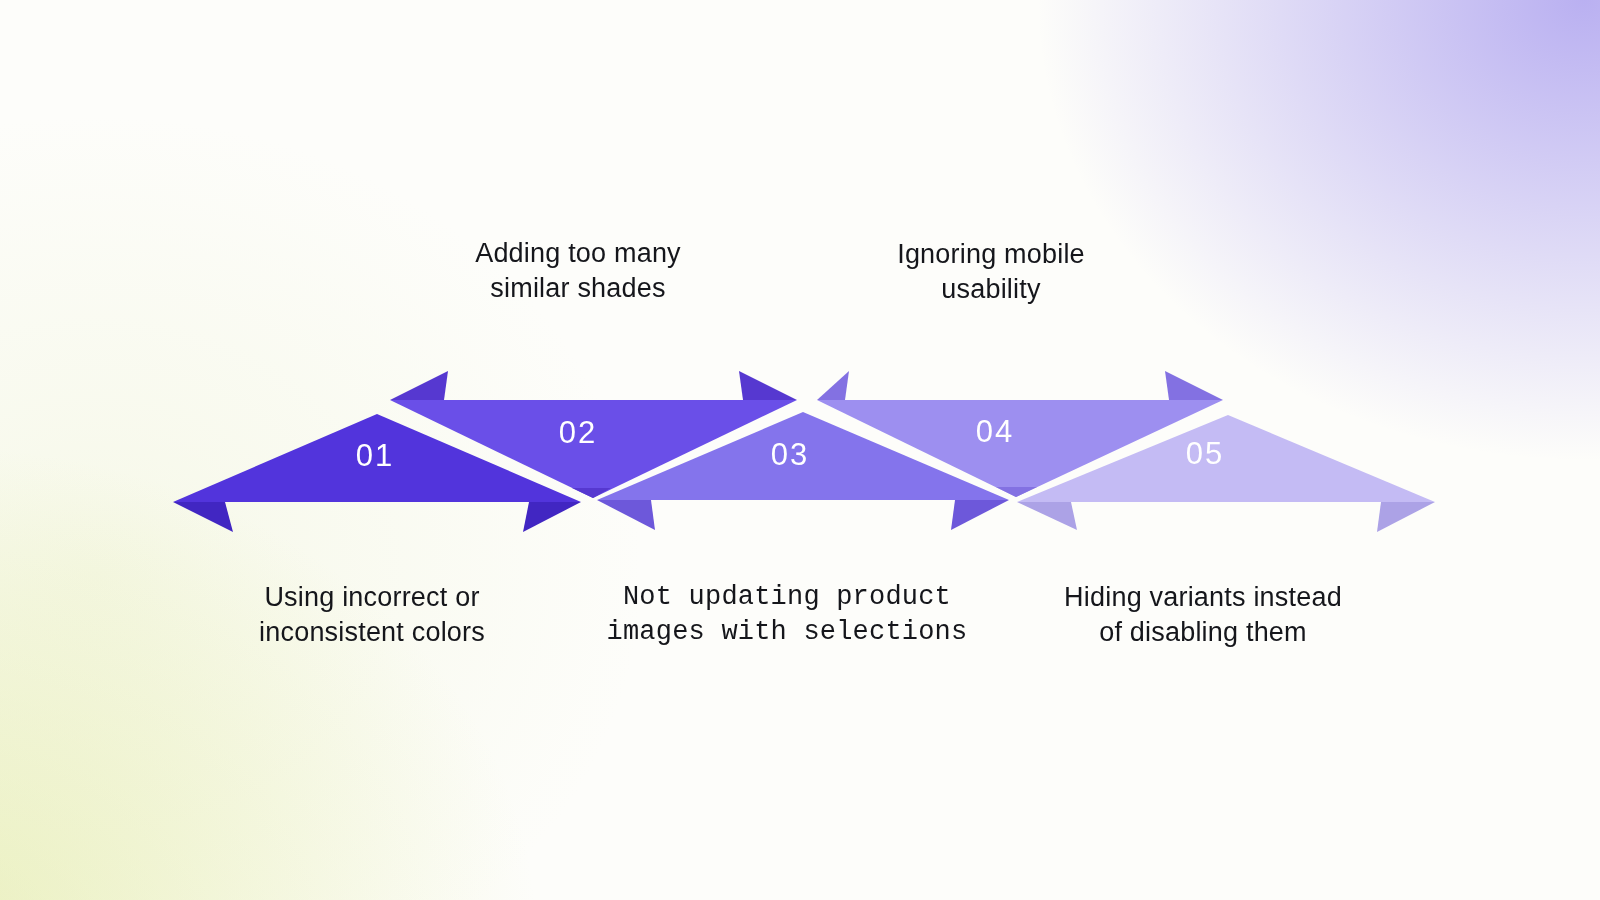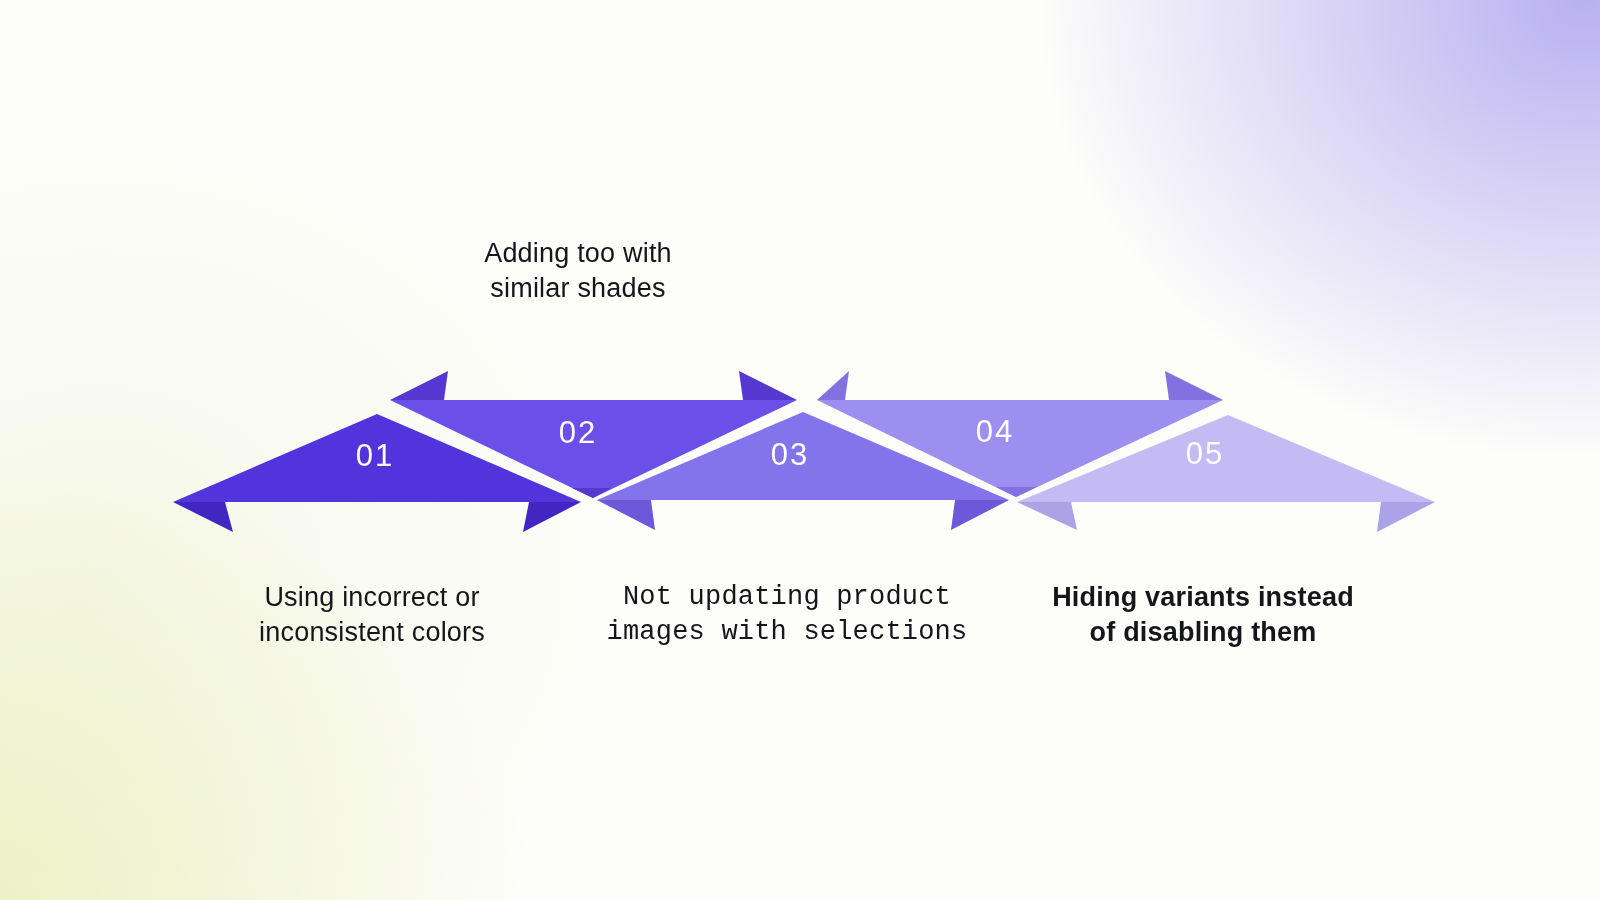--- a/index.html
+++ b/index.html
@@ -80,23 +80,25 @@
     <text class="num" x="375" y="466" text-anchor="middle" fill="#FFFFFF">01</text>
     <text class="num" x="578" y="443" text-anchor="middle" fill="#FFFFFF">02</text>
     <text class="num" x="790" y="465" text-anchor="middle" fill="#FFFFFF">03</text>
     <text class="num" x="995" y="442" text-anchor="middle" fill="#FFFFFF">04</text>
     <text class="num" x="1205" y="464" text-anchor="middle" fill="#FFFFFF">05</text>
   </svg>
 
   <div class="step-label" style="left:162px; top:580px;">Using incorrect or
 inconsistent colors</div>
 
-  <div class="step-label" style="left:368px; top:236px;">Adding too with
+  <div class="step-label" style="left:368px; top:236px;">Adding too many
 similar shades</div>
 
   <div class="step-label" style="left:577px; top:580px;font-family:Liberation Mono, monospace;">Not updating product
 images with selections</div>
 
+  <div class="step-label" style="left:781px; top:237px;">Ignoring mobile
+usability</div>
 
-  <div class="step-label" style="left:993px; top:580px;font-weight:bold;">Hiding variants instead
+  <div class="step-label" style="left:993px; top:580px;">Hiding variants instead
 of disabling them</div>
 
 </div>
 
 </body></html>

